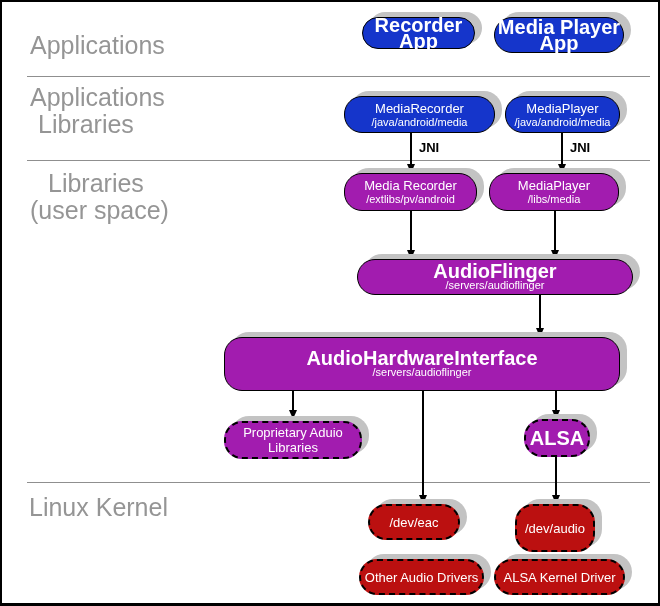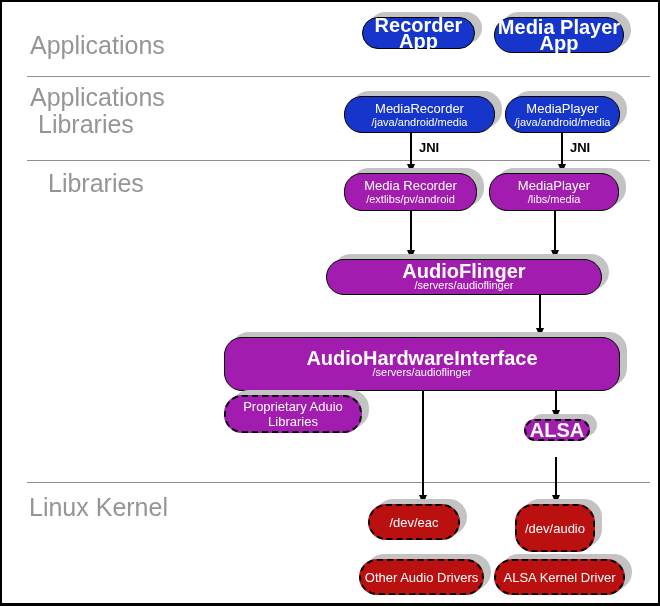--- a/index.html
+++ b/index.html
@@ -82,20 +82,21 @@
 
   <div class="sec-label" style="left:28px;top:30px">
     <span>Applications</span>
   </div>
   <div class="sec-label" style="left:28px;top:82px">
     <div>Applications</div>
     <div style="padding-left:8px">Libraries</div>
   </div>
   <div class="sec-label" style="left:28px;top:168px">
     <div style="padding-left:18px">Libraries</div>
+    <div>(user space)</div>
   </div>
   <div class="sec-label" style="left:27px;top:492px">
     <span>Linux Kernel</span>
   </div>
 
   <div class="vline arrow" style="left:408px;top:131px;height:40px"></div>
   <div class="vline arrow" style="left:559px;top:131px;height:40px"></div>
   <span class="jni-label" style="left:417px;top:138px">JNI</span>
   <span class="jni-label" style="left:568px;top:138px">JNI</span>
 
@@ -125,34 +126,34 @@
 
   <div class="node green" style="left:342px;top:171px;width:133px;height:38px">
     <span class="t1">Media Recorder</span>
     <span class="t2">/extlibs/pv/android</span>
   </div>
   <div class="node green" style="left:487px;top:171px;width:130px;height:38px">
     <span class="t1">MediaPlayer</span>
     <span class="t2">/libs/media</span>
   </div>
 
-  <div class="node green" style="left:324px;top:257px;width:276px;height:36px">
+  <div class="node green" style="left:355px;top:257px;width:276px;height:36px">
     <span class="t1 big">AudioFlinger</span>
     <span class="t2">/servers/audioflinger</span>
   </div>
 
   <div class="node green" style="left:222px;top:335px;width:396px;height:54px">
     <span class="t1 big">AudioHardwareInterface</span>
     <span class="t2">/servers/audioflinger</span>
   </div>
 
-  <div class="node green dashed" style="left:222px;top:393px;width:138px;height:38px;padding:8px 6px">
+  <div class="node green dashed" style="left:222px;top:419px;width:138px;height:38px;padding:8px 6px">
     <span class="t1">Proprietary Aduio Libraries</span>
   </div>
-  <div class="node green dashed" style="left:522px;top:417px;width:66px;height:22px">
+  <div class="node green dashed" style="left:522px;top:417px;width:66px;height:38px">
     <span class="t1 big">ALSA</span>
   </div>
 
   <div class="node red dashed" style="left:366px;top:502px;width:92px;height:36px">
     <span class="t1">/dev/eac</span>
   </div>
   <div class="node red dashed" style="left:513px;top:502px;width:80px;height:48px">
     <span class="t1">/dev/audio</span>
   </div>
   <div class="node red dashed" style="left:357px;top:557px;width:125px;height:36px">

